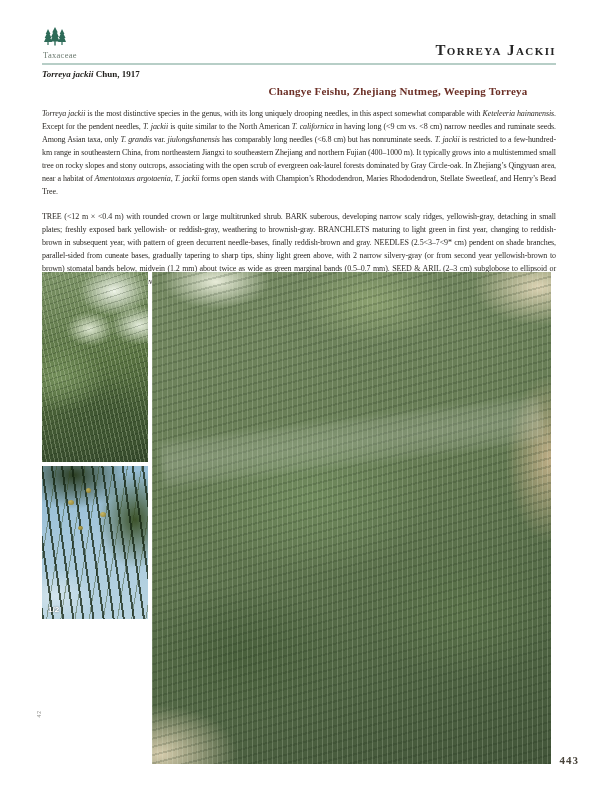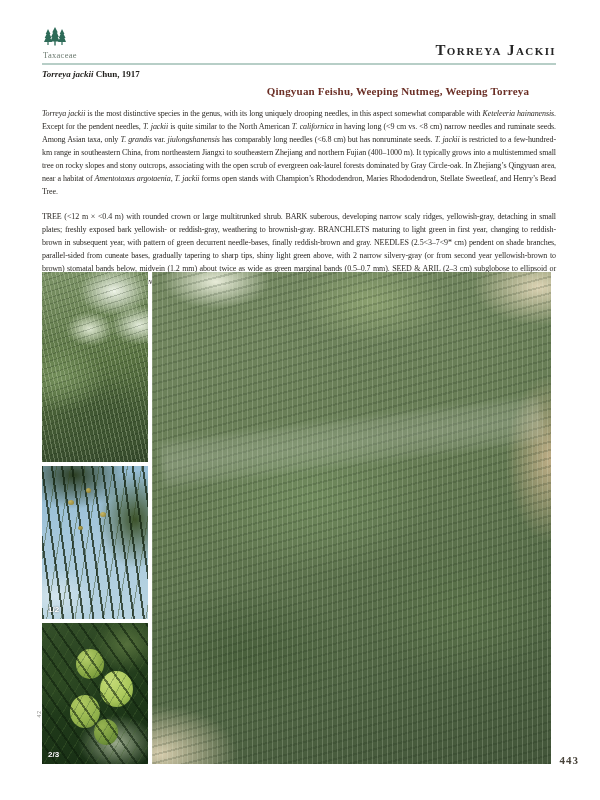--- a/index.html
+++ b/index.html
@@ -175,47 +175,39 @@
       <path d="M11 0 L13.8 5.5 L12.8 5.5 L14.9 10 L13.7 10 L15.7 14.6 L11.7 14.6 L11.7 18.5 L10.3 18.5 L10.3 14.6 L6.3 14.6 L8.3 10 L7.1 10 L9.2 5.5 L8.2 5.5 Z"></path>
       <path d="M18 2 L20.5 7 L19.6 7 L21.5 11 L20.4 11 L22 15 L18.6 15 L18.6 18 L17.4 18 L17.4 15 L14 15 L15.8 11 L14.7 11 L16.6 7 L15.7 7 Z"></path>
     </g>
   </svg>
   <div class="family-label">Taxaceae</div>
   <div class="running-title">Torreya Jackii</div>
   <div class="header-rule"></div>
   <div class="species-line">
     <span class="sp-name">Torreya jackii</span><span> Chun, 1917</span>
   </div>
-  <div class="common-names">Qingyuan Feishu, Weeping Nutmeg, Weeping Torreya</div>
+  <div class="common-names">Changye Feishu, Zhejiang Nutmeg, Weeping Torreya</div>
 
   <div class="body-block">
     <p><span class="ri">Torreya jackii</span><span> is the most distinctive species in the genus, with its long uniquely drooping needles, in this aspect somewhat comparable with </span><span class="ri">Keteleeria hainanensis</span><span>. Except for the pendent needles, </span><span class="ri">T. jackii</span><span> is quite similar to the North American </span><span class="ri">T. californica</span><span> in having long (&lt;9 cm vs. &lt;8 cm) narrow needles and ruminate seeds. Among Asian taxa, only </span><span class="ri">T. grandis</span><span> var. </span><span class="ri">jiulongshanensis</span><span> has comparably long needles (&lt;6.8 cm) but has nonruminate seeds. </span><span class="ri">T. jackii</span><span> is restricted to a few-hundred-km range in southeastern China, from northeastern Jiangxi to southeastern Zhejiang and northern Fujian (400–1000 m). It typically grows into a multistemmed small tree on rocky slopes and stony outcrops, associating with the open scrub of evergreen oak-laurel forests dominated by Gray Circle-oak. In Zhejiang’s Qingyuan area, near a habitat of </span><span class="ri">Amentotaxus argotaenia</span><span>, </span><span class="ri">T. jackii</span><span> forms open stands with Champion’s Rhododendron, Maries Rhododendron, Stellate Sweetleaf, and Henry’s Bead Tree.</span></p>
     <p><span class="rb">TREE</span><span> (&lt;12 m × &lt;0.4 m) with rounded crown or large multitrunked shrub. </span><span class="rb">BARK</span><span> suberous, developing narrow scaly ridges, yellowish-gray, detaching in small plates; freshly exposed bark yellowish- or reddish-gray, weathering to brownish-gray. </span><span class="rb">BRANCHLETS</span><span> maturing to light green in first year, changing to reddish-brown in subsequent year, with pattern of green decurrent needle-bases, finally reddish-brown and gray. </span><span class="rb">NEEDLES</span><span> (2.5&lt;3–7&lt;9* cm) pendent on shade branches, parallel-sided from cuneate bases, gradually tapering to sharp tips, shiny light green above, with 2 narrow silvery-gray (or from second year yellowish-brown to brown) stomatal bands below, midvein (1.2 mm) about twice as wide as green marginal bands (0.5–0.7 mm). </span><span class="rb">SEED &amp; ARIL</span><span> (2–3 cm) subglobose to ellipsoid or obovoid; seed deeply ruminate, enveloped by fleshy aril, maturing from pruinose green to brown.</span></p>
     <p class="footnote">*in cultivated plants &lt;2.3 cm (!)</p>
   </div>
 
   <figure class="photo-figure">
     <div class="photo photo1"></div>
 
     <div class="photo photo2">
       <span class="bud bud1"></span>
       <span class="bud bud2"></span>
       <span class="bud bud3"></span>
       <span class="bud bud4"></span>
       <span class="photo-label">1/2</span>
     </div>
 
-    <div class="photo photo3">
-      <span class="fruit fruit1"></span>
-      <span class="fruit fruit2"></span>
-      <span class="fruit fruit3"></span>
-      <span class="fruit fruit4"></span>
-      <div class="needles-overlay"></div>
-      <span class="photo-label">2/3</span>
-    </div>
 
     <div class="photo main-photo">
       <div class="watermark-band"></div>
     </div>
 
     <span class="vertical-credit">42</span>
   </figure>
 
   <div class="page-number">443</div>
 

